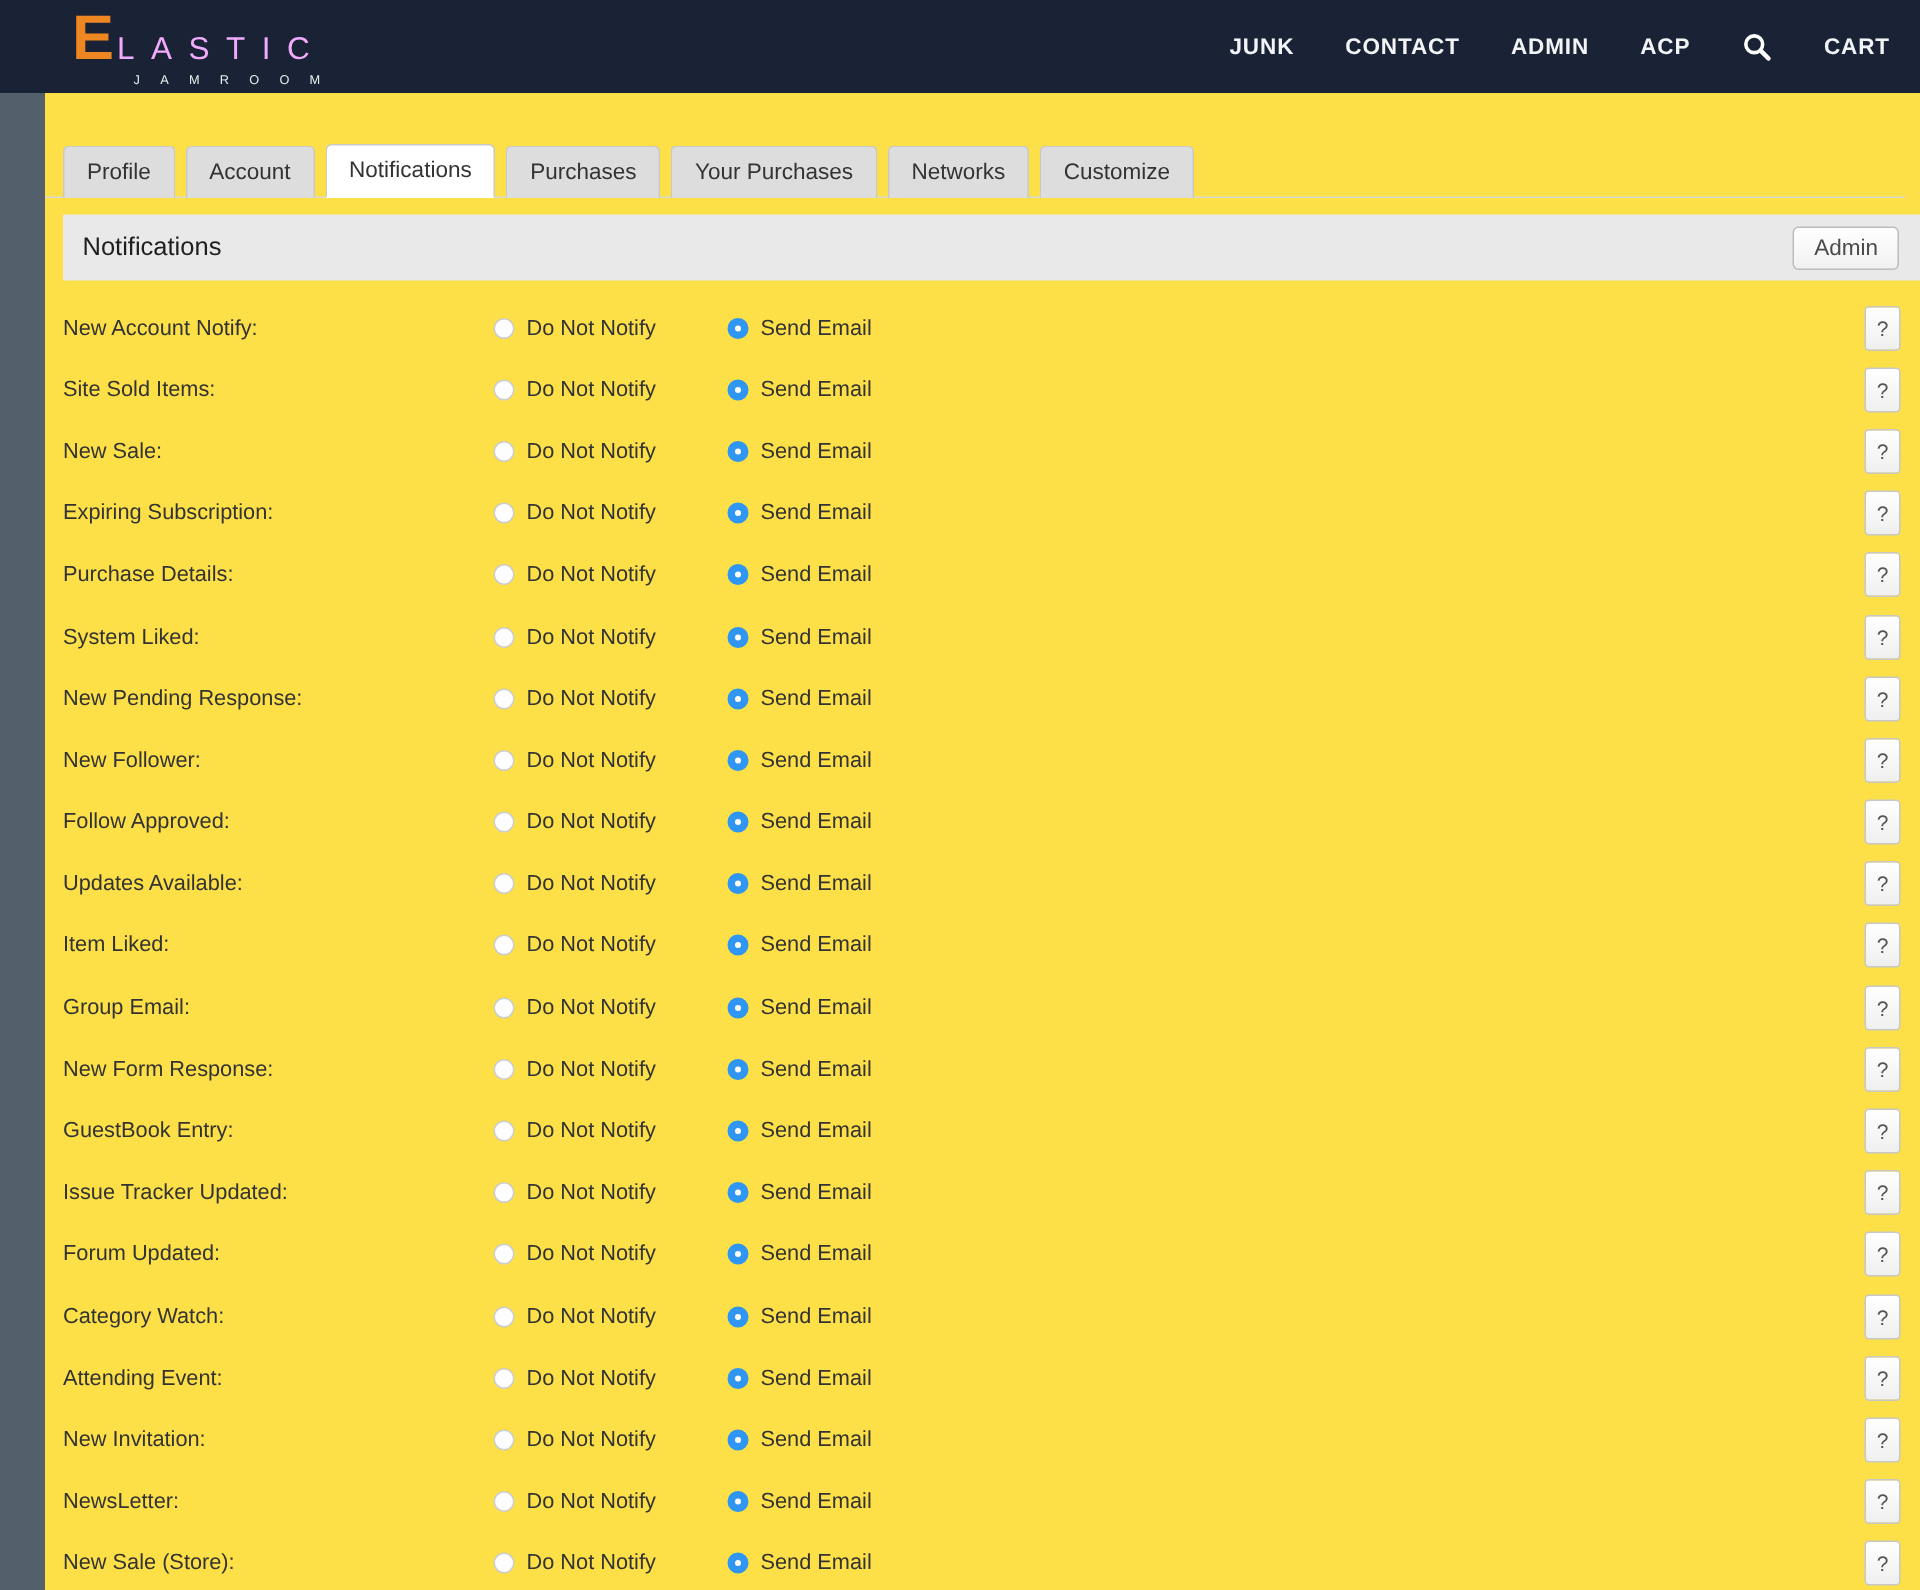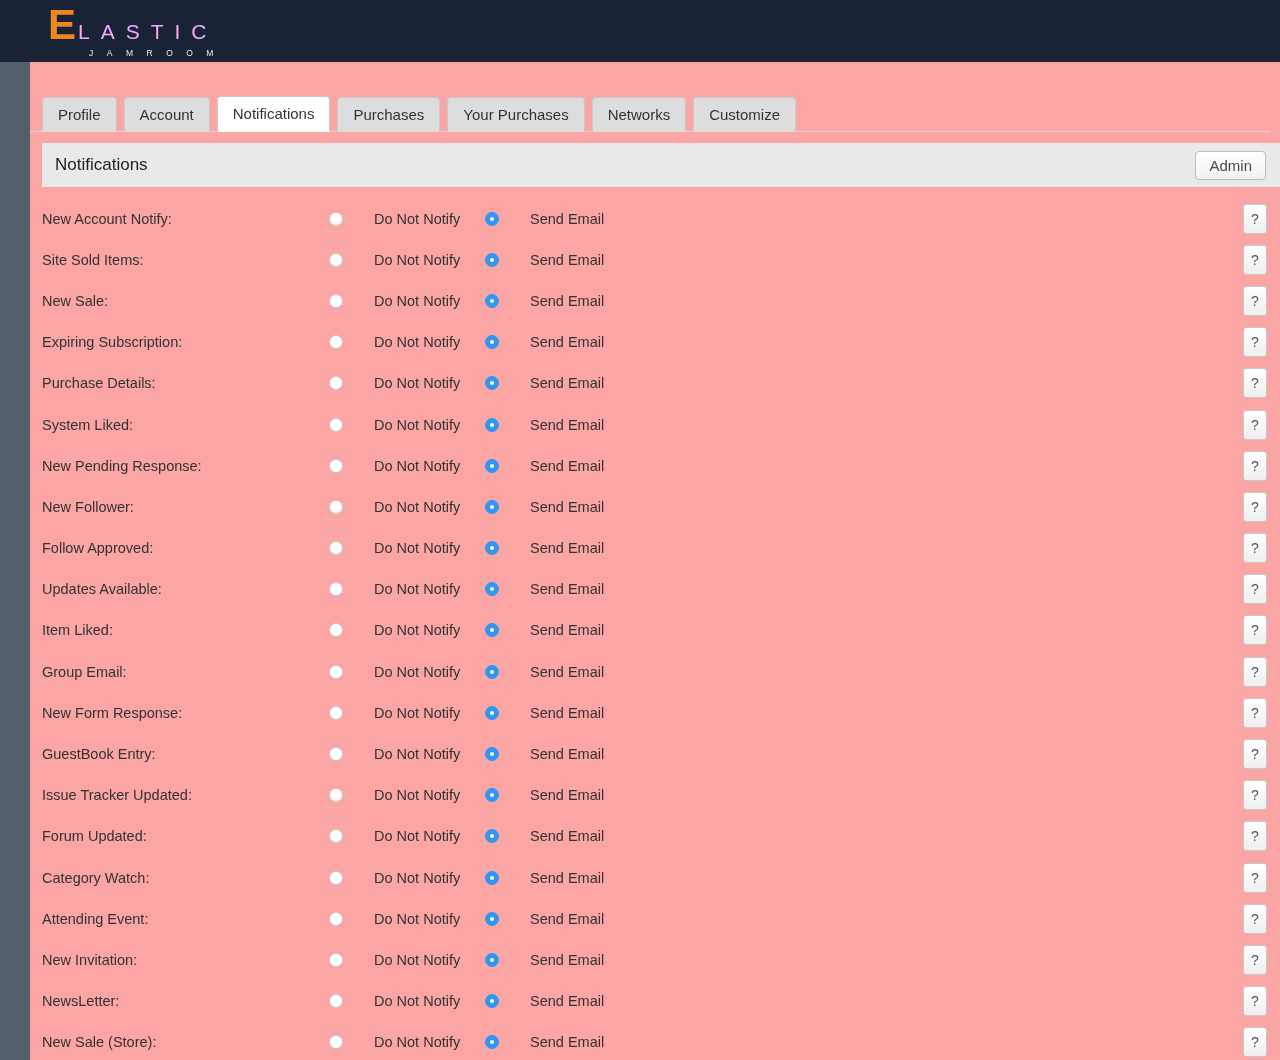--- a/index.html
+++ b/index.html
@@ -55,21 +55,21 @@
   .left-strip {
     position: absolute;
     left: 0; top: 62px; bottom: 0;
     width: 30px;
     background: #535f6b;
   }
 
   
   .main {
     margin-left: 30px;
-    background: #fca5a5;
+    background: #fde047;
     height: 998px;
   }
 
   
   .tabs {
     padding: 34px 10px 0 12px;
     border-bottom: 1px solid #d9d9d9;
     display: flex;
     align-items: flex-end;
     margin-right: 10px;
@@ -126,21 +126,20 @@
     text-align: left;
     font-size: 14.5px;
     color: #333333;
     white-space: nowrap;
   }
   .opt {
     display: flex;
     align-items: center;
     cursor: pointer;
     margin-left: 11px;
-    gap: 23px;
   }
   .opt-off { width: 145px; }
   .radio {
     width: 14px; height: 14px;
     border-radius: 50%;
     background: #fdfdfd;
     border: 1px solid #cccccc;
     flex: none;
     position: relative;
   }
@@ -180,20 +179,37 @@
 <body>
 
 <div class="header">
   <div class="logo">
     <div class="logo-line1">
       <span class="logo-e">E</span>
       <span class="logo-rest">LASTIC</span>
     </div>
     <div class="logo-sub">JAMROOM</div>
   </div>
+  <div class="nav">
+
+  <span class="nav-item">JUNK</span>
+
+  <span class="nav-item">CONTACT</span>
+
+  <span class="nav-item">ADMIN</span>
+
+  <span class="nav-item">ACP</span>
+<span class="nav-search">
+      <svg width="21" height="21" viewBox="0 0 21 21">
+        <circle cx="8.5" cy="8.5" r="5.6" fill="none" stroke="#ffffff" stroke-width="2.4"></circle>
+        <line x1="12.8" y1="12.8" x2="18" y2="18" stroke="#ffffff" stroke-width="3" stroke-linecap="round"></line>
+      </svg>
+    </span>
+    <span class="nav-item">CART</span>
+  </div>
 </div>
 
 <div class="left-strip"></div>
 
 <div class="main">
   <div class="tabs">
   <div class="tab">Profile</div>
 
   <div class="tab">Account</div>
 

